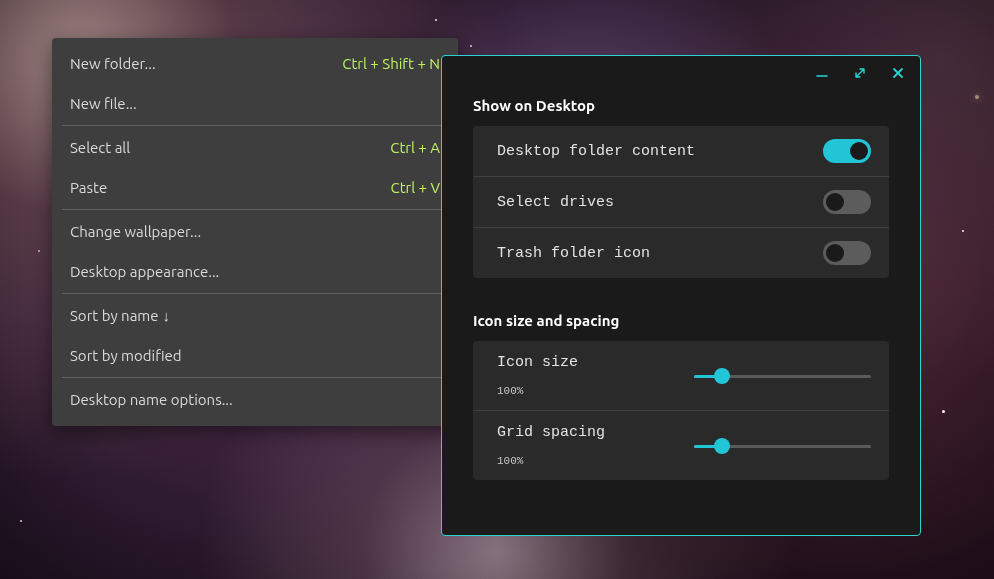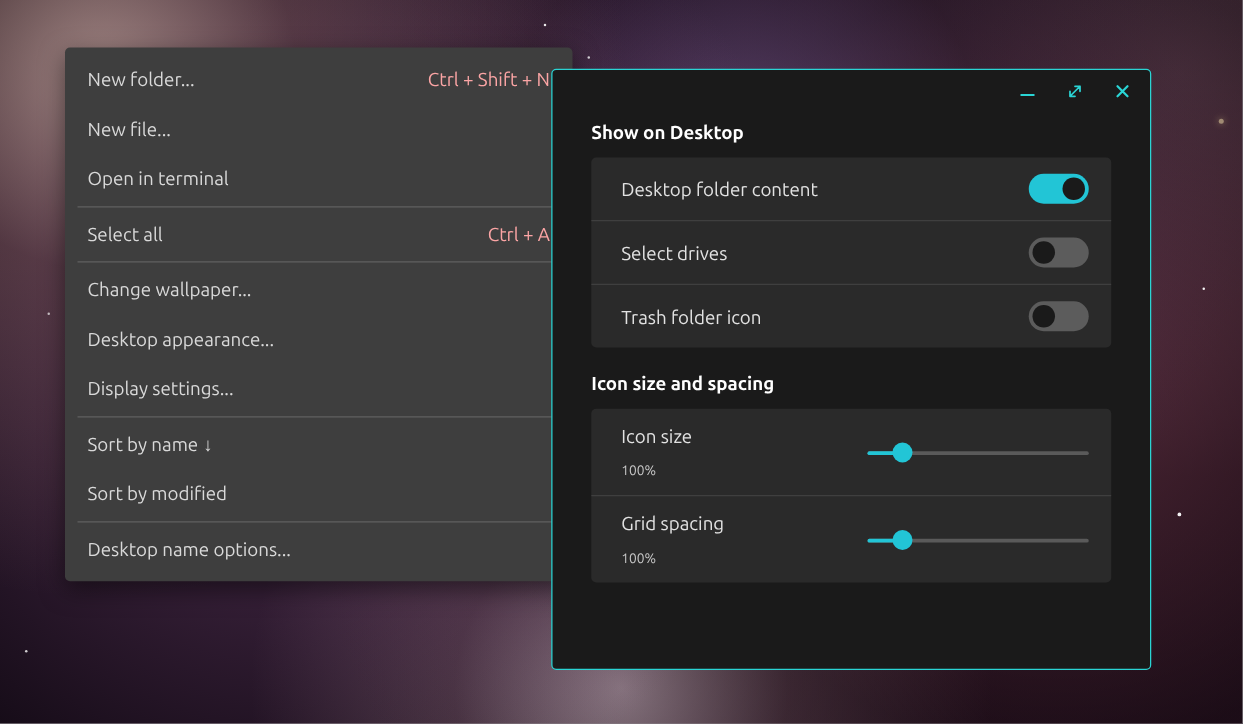--- a/index.html
+++ b/index.html
@@ -32,21 +32,21 @@
     padding:6px 0 6px;
     box-shadow:0 6px 20px rgba(0,0,0,0.5);
     font-size:15px;
   }
   .cm-item {
     display:flex; justify-content:space-between; align-items:center;
     padding:10px 18px 10px 18px;
     cursor:default;
     line-height:1.3;
   }
-  .cm-item .shortcut { color:#fca5a5; font-size:15px;text-align:right; }
+  .cm-item .shortcut { color:#bef264; font-size:15px;text-align:right; }
   .cm-sep { height:1px; background:rgba(255,255,255,0.18); margin:2px 10px; }
   .arrow-down { margin-left:4px; }
 
   
   .win {
     position:absolute;
     left:441px; top:55px;
     width:480px; height:481px;
     background:#1a1a1a;
     border:1px solid #2ad4d4;
@@ -60,21 +60,22 @@
     padding:9px 14px 4px;
   }
   .tb-btn { width:16px; height:16px; display:flex; align-items:center; justify-content:center; color:#2ad4d4; cursor:default; }
   .tb-btn svg { display:block; }
 
   .content { padding:4px 31px 20px; }
   .sec-title { font-size:15px; font-weight:600; color:#fff; margin:8px 0 12px; }
   .panel {
     background:#2a2a2a;
     border-radius:4px;
-    margin-bottom:20px;
+    margin-bottom:34px;
+    font-family:Liberation Mono, monospace;
   }
   .row {
     display:flex; justify-content:space-between; align-items:center;
     padding:13px 18px 13px 24px;
     font-size:15px;
   }
   .row + .row { border-top:1px solid rgba(255,255,255,0.10); }
   .row .rlabel { display:flex; flex-direction:column; gap:14px; }
   .row .rlabel .sub { font-size:11px; color:#c9c9c9; }
 
@@ -114,37 +115,35 @@
 </div>
 
 <div class="context-menu" id="ctx">
     <div class="cm-item">
       <span>New folder...</span>
       <span class="shortcut">Ctrl + Shift + N</span>
     </div>
     <div class="cm-item">
       <span>New file...</span>
     </div>
-    <div class="cm-item">
-      <span>Open in terminal</span>
-    </div>
     <div class="cm-sep"></div>
     <div class="cm-item">
       <span>Select all</span>
       <span class="shortcut">Ctrl + A</span>
     </div>
+    <div class="cm-item">
+      <span>Paste</span>
+      <span class="shortcut">Ctrl + V</span>
+    </div>
     <div class="cm-sep"></div>
     <div class="cm-item">
       <span>Change wallpaper...</span>
     </div>
     <div class="cm-item">
       <span>Desktop appearance...</span>
-    </div>
-    <div class="cm-item">
-      <span>Display settings...</span>
     </div>
     <div class="cm-sep"></div>
     <div class="cm-item">
       <span>Sort by name<span class="arrow-down">↓</span></span>
     </div>
     <div class="cm-item">
       <span>Sort by modified</span>
     </div>
     <div class="cm-sep"></div>
     <div class="cm-item">

